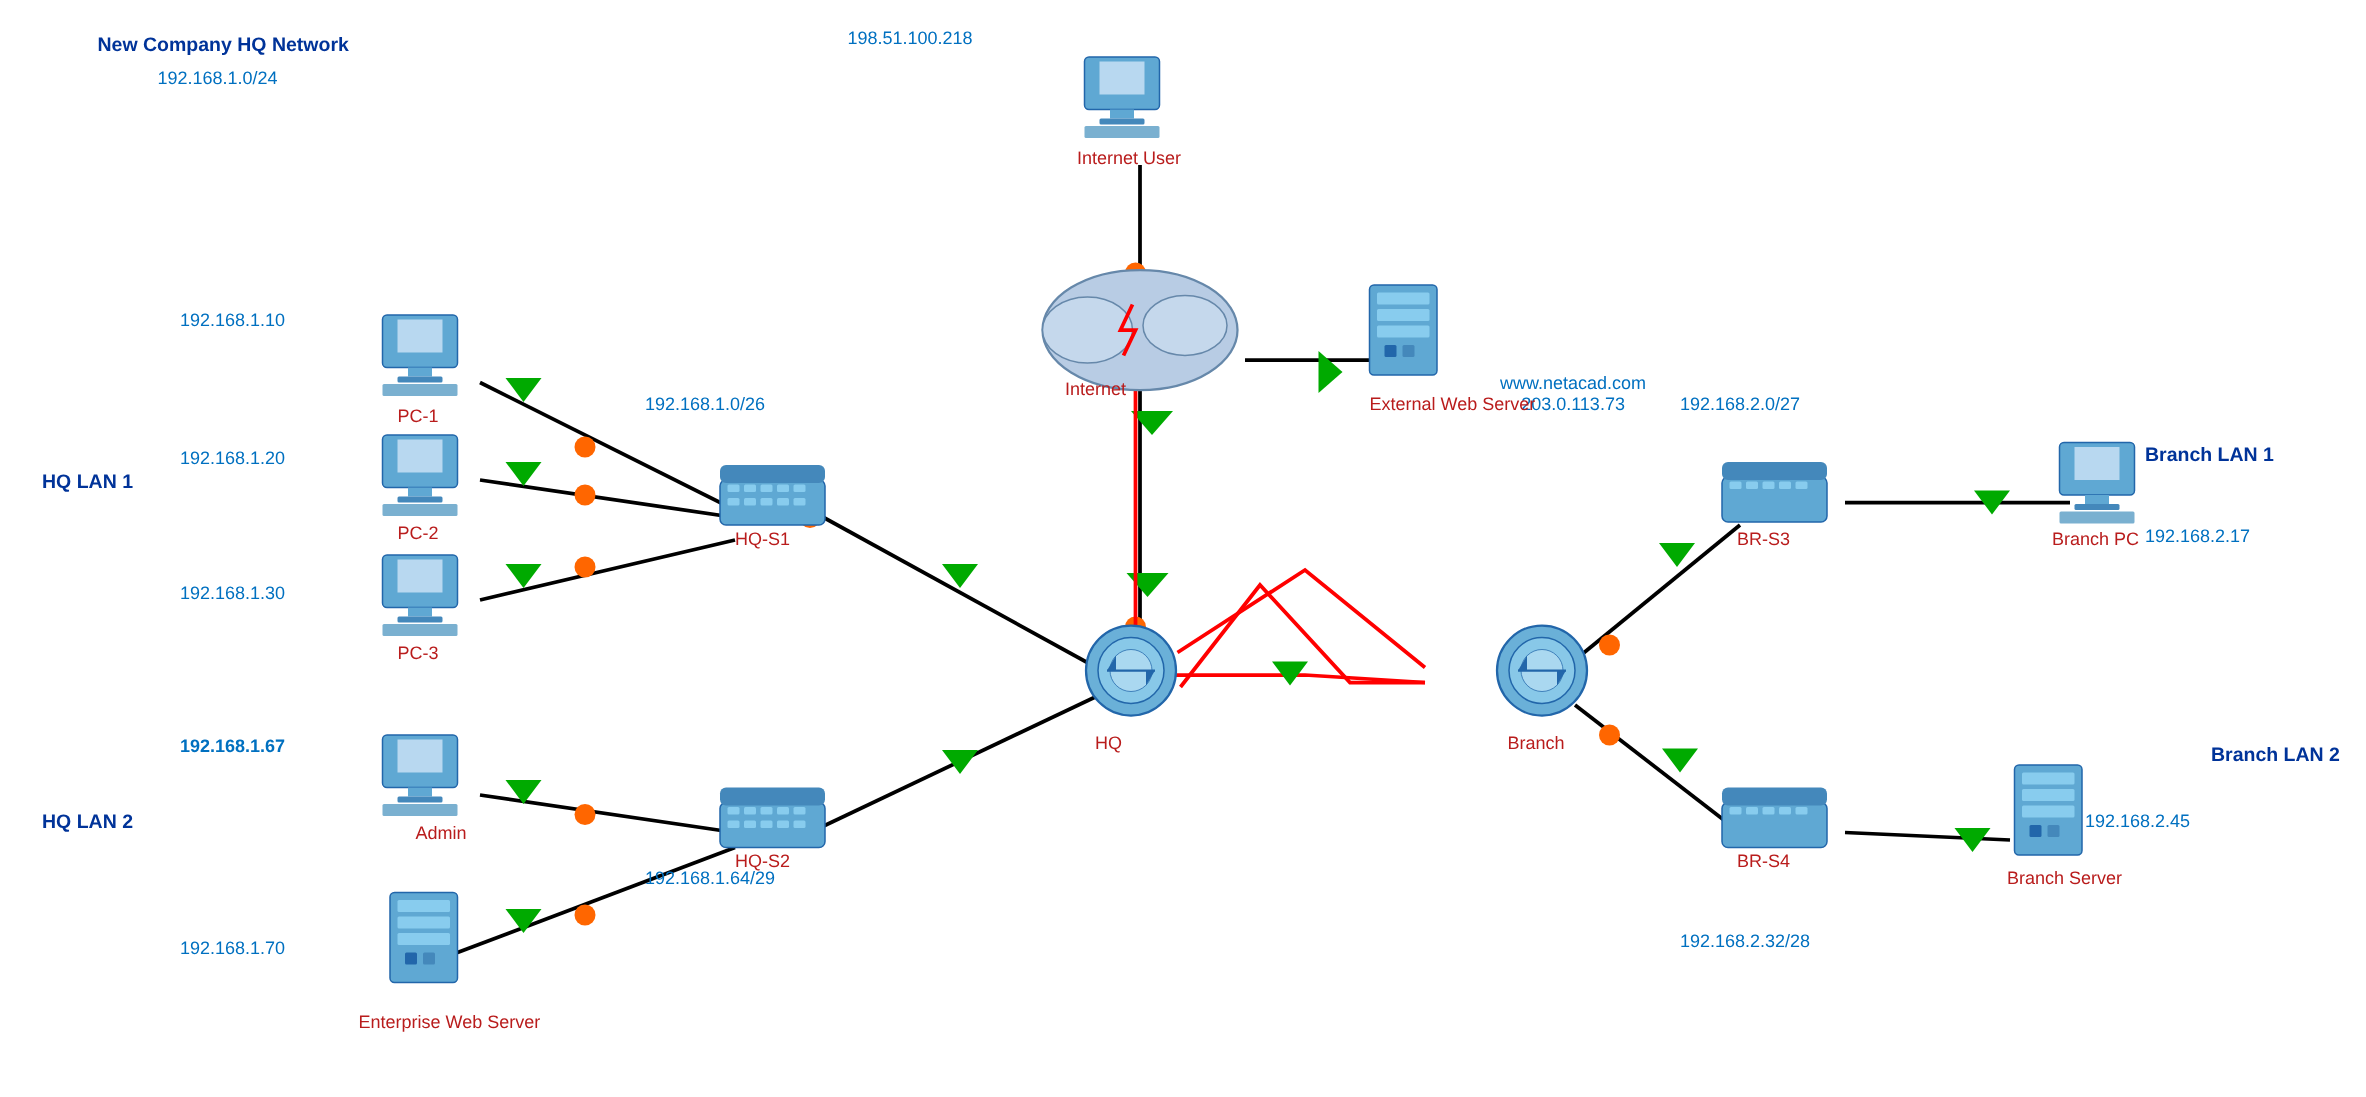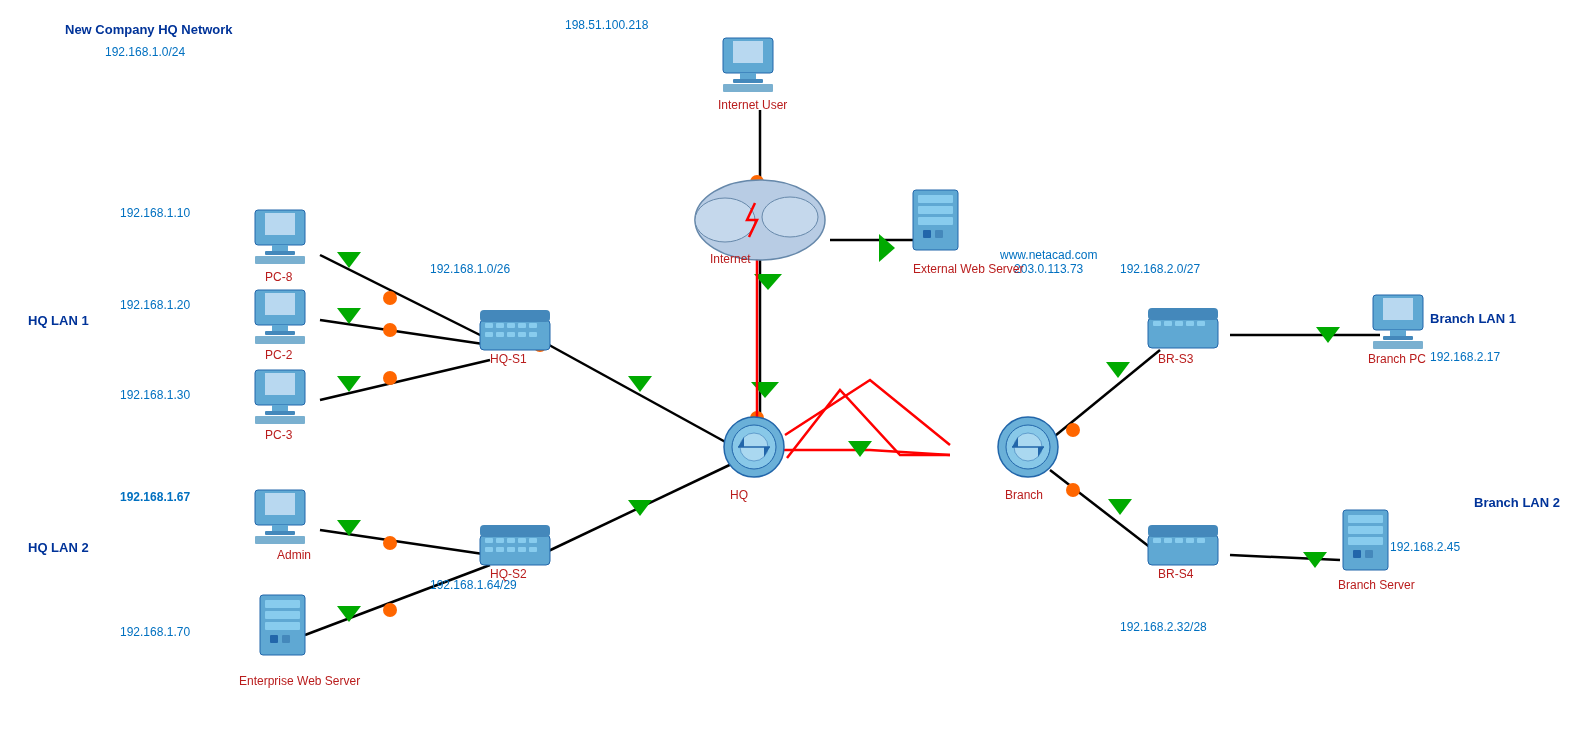--- a/index.html
+++ b/index.html
@@ -302,21 +302,21 @@
     </g>
 
   </svg>
 
   <div class="label label-bold" style="left:65px; top:22px;">New Company HQ Network</div>
   <div class="label" style="left:105px; top:45px;">192.168.1.0/24</div>
 
   <div class="label label-section" style="left:28px; top:295px;margin-top:18px;">HQ LAN 1</div>
   <div class="label label-section" style="left:28px; top:540px;">HQ LAN 2</div>
 
-  <div class="label label-section" style="left:1430px; top:295px;margin-top:16px;">Branch LAN 1</div>
+  <div class="label label-section" style="left:1430px; top:295px;">Branch LAN 1</div>
   <div class="label label-section" style="left:1430px; top:495px;margin-left:44px;">Branch LAN 2</div>
 
   <div class="label" style="left:120px; top:206px;">192.168.1.10</div>
   <div class="label" style="left:120px; top:298px;">192.168.1.20</div>
   <div class="label" style="left:120px; top:388px;">192.168.1.30</div>
   <div class="label" style="left:120px; top:490px;font-weight:bold;">192.168.1.67</div>
   <div class="label" style="left:120px; top:625px;">192.168.1.70</div>
 
   <div class="label" style="left:430px; top:262px;">192.168.1.0/26</div>
   <div class="label" style="left:430px; top:578px;">192.168.1.64/29</div>
@@ -327,21 +327,21 @@
     <span style="white-space:pre; color:#0070c0; font-size:12px;">www.netacad.com
 203.0.113.73</span>
   </div>
 
   <div class="label" style="left:1120px; top:262px;">192.168.2.0/27</div>
   <div class="label" style="left:1120px; top:620px;">192.168.2.32/28</div>
 
   <div class="label" style="left:1430px; top:350px;">192.168.2.17</div>
   <div class="label" style="left:1390px; top:540px;">192.168.2.45</div>
 
-  <div class="label label-black" style="left:265px; top:270px;">PC-8</div>
+  <div class="label label-black" style="left:265px; top:270px;">PC-1</div>
   <div class="label label-black" style="left:265px; top:348px;">PC-2</div>
   <div class="label label-black" style="left:265px; top:428px;">PC-3</div>
   <div class="label label-black" style="left:265px; top:548px;margin-left:12px;">Admin</div>
   <div class="label label-black" style="left:239px; top:662px;margin-top:12px;">Enterprise Web Server</div>
 
   <div class="label label-black" style="left:490px; top:352px;">HQ-S1</div>
   <div class="label label-black" style="left:490px; top:567px;">HQ-S2</div>
 
   <div class="label label-black" style="left:730px; top:488px;">HQ</div>
   <div class="label label-black" style="left:1005px; top:488px;">Branch</div>

